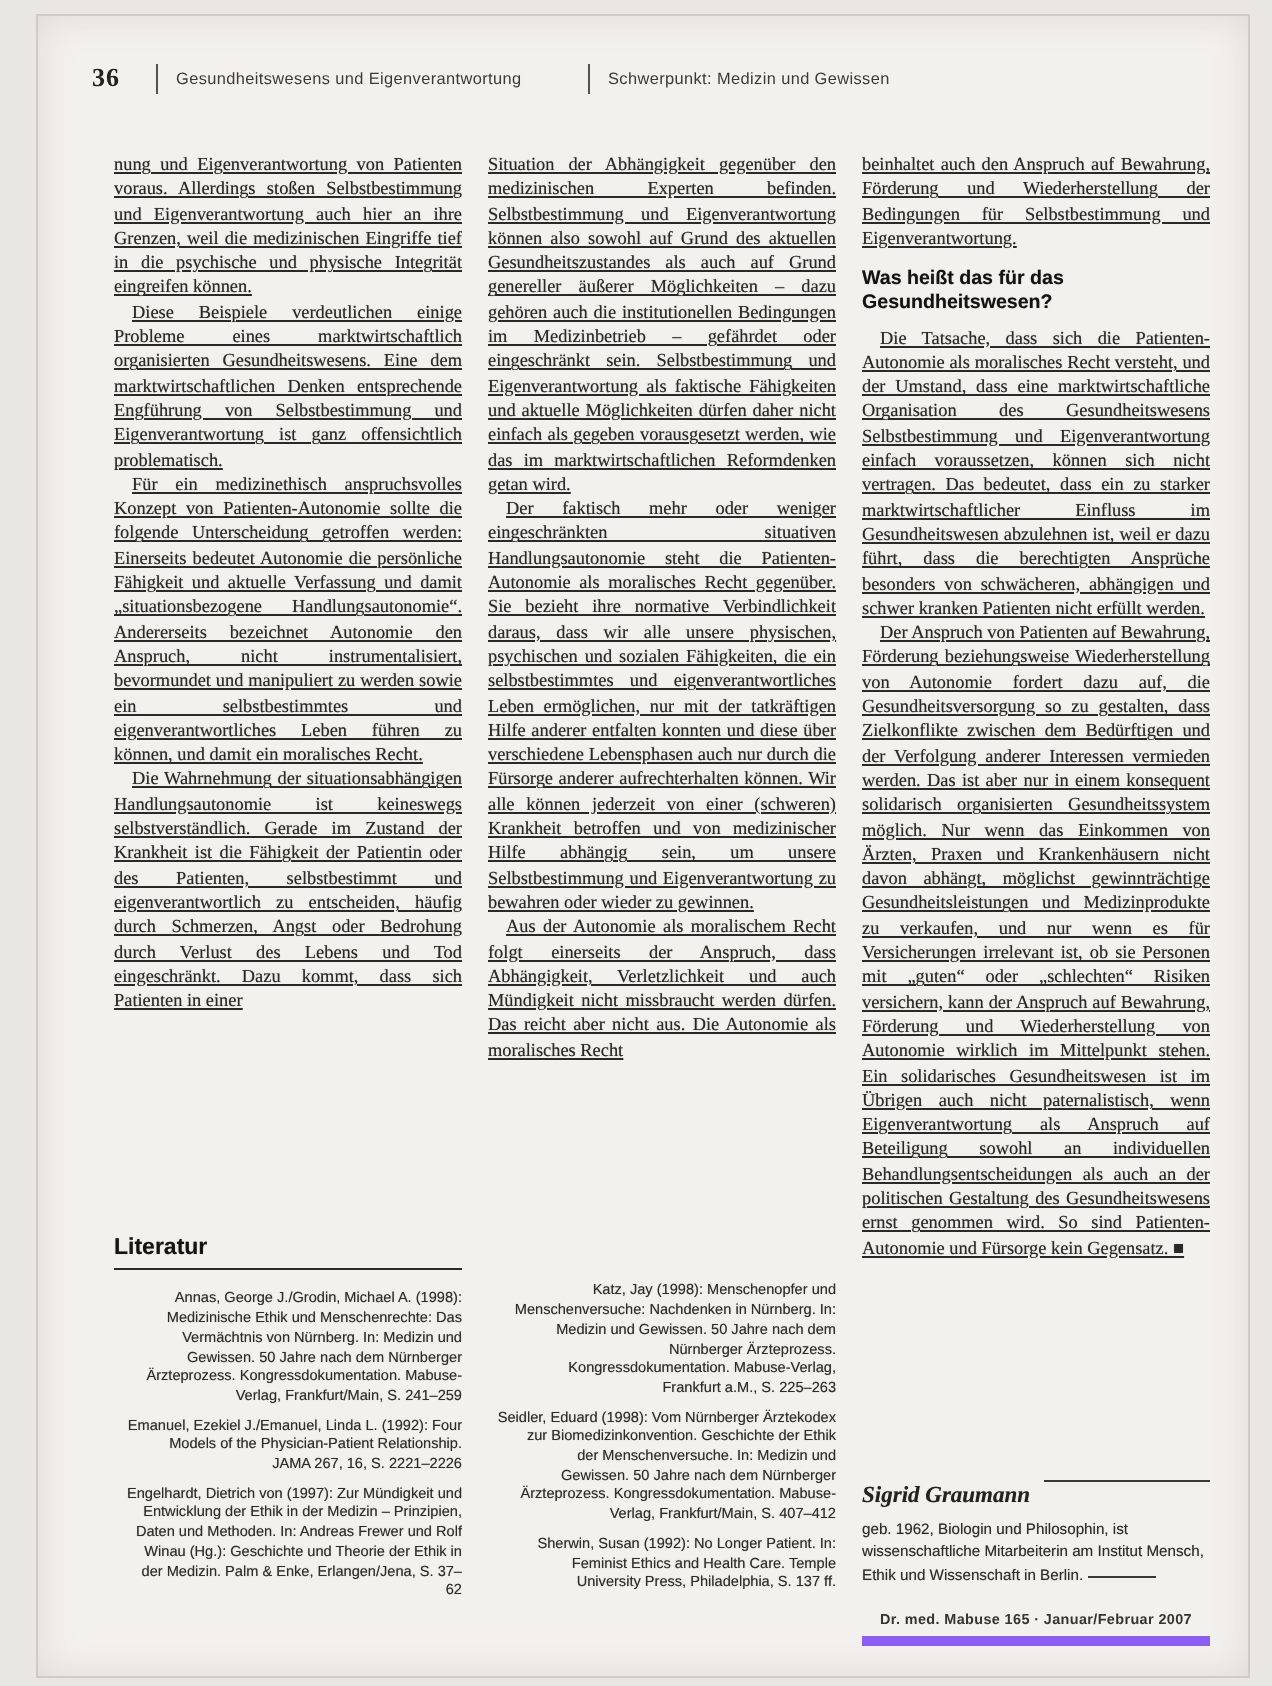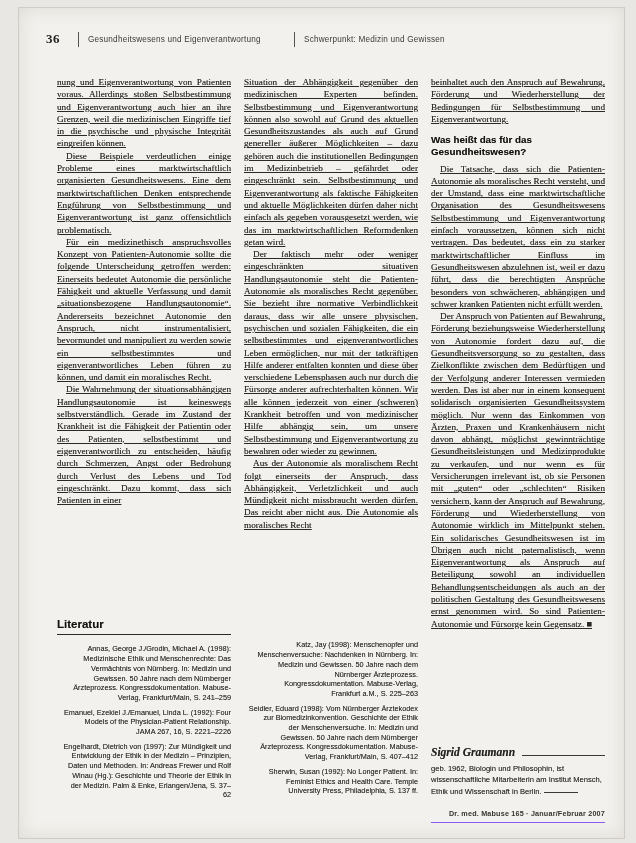--- a/index.html
+++ b/index.html
@@ -72,40 +72,40 @@
   p.ref{
     margin:0 0 5px 0;
     font:7.3px/9.7px "Liberation Sans", sans-serif;
     color:#2e2d2a;
     padding-left:10px;text-indent:-10px;
     text-align:right;
     text-shadow:0 0 0.4px rgba(46,45,42,0.5);
   }
   
   .author{margin-top:14px;}
-  .author-name-row{display:flex;align-items:flex-end;}
+  .author-name-row{display:flex;align-items:flex-start;}
   .author-name{
     font:italic bold 11.5px "Liberation Serif", serif;
     color:#23221e;white-space:nowrap;margin-right:7px;
     text-shadow:0 0 0.4px rgba(35,34,30,0.5);
   }
   .author-rule{flex:1 1 auto;border-bottom:1.2px solid #3a3934;transform:translateY(-2px);}
   .bio{
     margin:5px 0 0 0;
     font:7.6px/11.5px "Liberation Sans", sans-serif;
     color:#2e2d2a;
     text-shadow:0 0 0.4px rgba(46,45,42,0.5);
   }
   .bio-rule{display:inline-block;width:34px;border-bottom:1px solid #3a3934;transform:translateY(-1px);}
   .footer{
     margin-top:12px;margin-bottom:8px;
-    text-align:right;
+    text-align:center;
     font:bold 7.2px "Liberation Sans", sans-serif;
     color:#35342f;
-    border-bottom:1px solid #8b5cf6;
+    border-bottom:5px solid #8b5cf6;
     padding-bottom:4px;
     letter-spacing:0.2px;
   }
 </style>
 </head>
 <body>
 
 <div class="sheet"></div>
 
 <div class="header">

